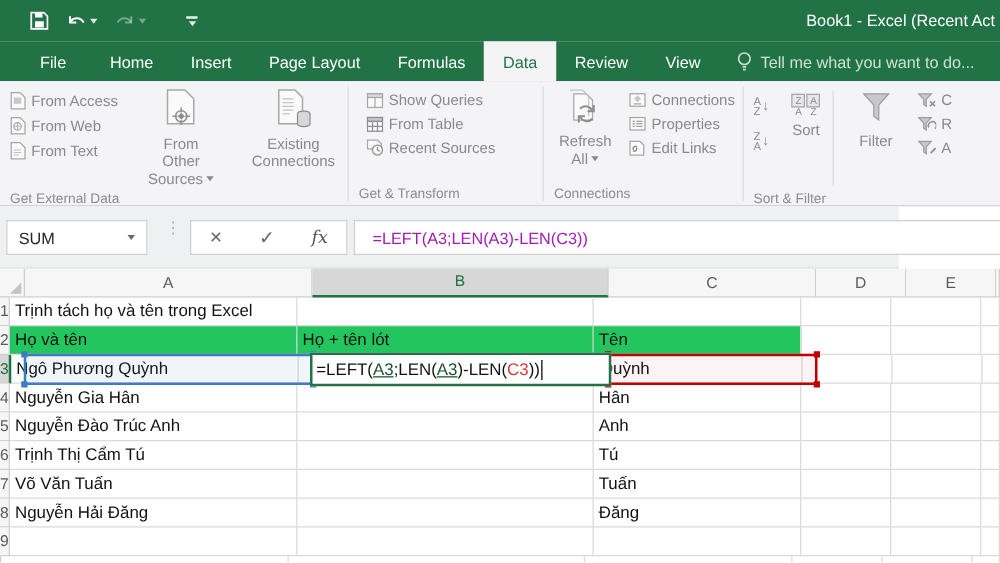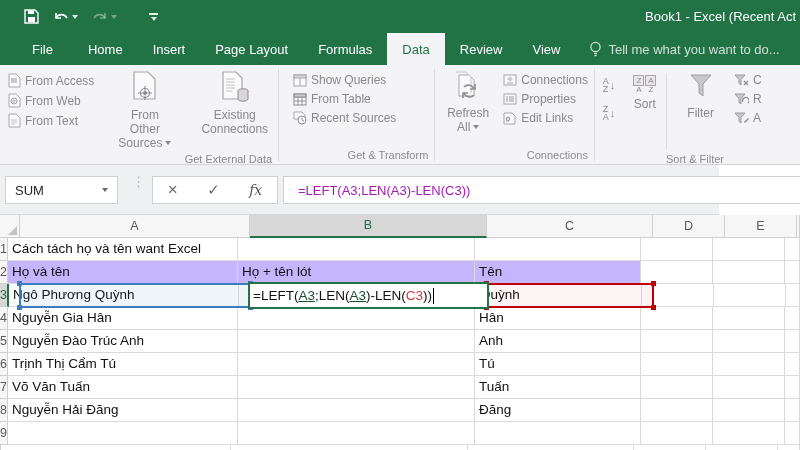--- a/index.html
+++ b/index.html
@@ -20,21 +20,21 @@
   .tabrow { position:absolute; left:0; top:33px; width:800px; height:32px; background:#217346; display:flex; align-items:stretch; }
   .tab { color:#fff; font-size:13px; padding:0 15px; display:flex; align-items:center; cursor:pointer; }
   .tab.file { padding:0 20px; margin-left:12px; }
   .tab.active { background:#f4f3f5; color:#217346; }
   .tellme { display:flex; align-items:center; gap:6px; color:rgba(255,255,255,.78); font-size:13px; padding-left:14px; white-space:nowrap; }
 
   
   .ribbon { position:absolute; left:0; top:65px; width:800px; height:100px; background:#f4f3f5; border-bottom:1px solid #d4d2d4; display:flex; }
   .grp { display:flex; flex-direction:column; padding:4px 6px 1px 8px; }
   .grp-body { display:flex; align-items:flex-start; flex:1; gap:6px; }
-  .grp-cap { text-align:right; font-size:11px; color:#8d8b8d; padding:1px 0 2px; }
+  .grp-cap { text-align:left; font-size:11px; color:#8d8b8d; padding:1px 0 2px; }
   .vsep { width:1px; background:#dddbdd; margin:4px 0 3px; }
   .smallcol { display:flex; flex-direction:column; gap:5px; padding-top:4px; }
   .sbtn { display:flex; align-items:center; gap:4px; font-size:12px; color:#8b898b; white-space:nowrap; cursor:pointer; }
   .bigbtn { display:flex; flex-direction:column; align-items:center; font-size:12px; color:#8b898b; text-align:center; line-height:14px; padding:2px 4px; cursor:pointer; }
   .bigbtn .ic { margin-bottom:3px; }
   .withdd { display:flex; align-items:center; gap:3px; }
   .azbtn { font-size:9px; color:#8b898b; line-height:8px; display:flex; align-items:center; cursor:pointer; letter-spacing:0; }
   .azbtn .arr { font-size:11px; margin-left:1px; }
   .sorticon { display:flex; gap:1px; }
   .sorticon span { display:block; width:11px; height:11px; border:1px solid #a7a5a7; background:#e9e7e9; font-size:8px; line-height:9px; text-align:center; color:#8b898b; }
@@ -54,21 +54,21 @@
   
   .sheet { position:absolute; left:0; top:215px; width:800px; height:235px; background:#fff; }
   .hrow, .grow { display:flex; } .w-a{width:230px;} .w-b{width:237px;} .w-c{width:166px;} .w-d{width:72px;} .w-e{width:72px;} .w-f{flex:1;}
   .ch { height:23px; background:#f6f6f7; border-right:1px solid #cfcfcf; border-bottom:1px solid #cfcfcf; font-size:12.5px; color:#5a5a5a; text-align:center; line-height:22px; cursor:pointer; }
   .ch.sel { background:#d7d7d7; color:#1e6f43; border-bottom:2px solid #217346; line-height:21px; }
   .corner { width:20px; height:23px; background:#f6f6f7; border-right:1px solid #cfcfcf; border-bottom:1px solid #cfcfcf; position:relative; cursor:pointer; }
   .corner .tri { position:absolute; right:2px; bottom:2px; width:0; height:0; border-left:9px solid transparent; border-bottom:9px solid #c3c3c3; }
   .rh { height:23px; background:#f6f6f7; border-right:1px solid #cfcfcf; border-bottom:1px solid #cfcfcf; font-size:12.5px; color:#5a5a5a; text-align:center; line-height:22px; cursor:pointer; }
   .rh.sel { background:#d7d7d7; color:#1e6f43; border-right:2px solid #217346; }
   .cell { height:23px; border-right:1px solid #dadada; border-bottom:1px solid #dadada; font-size:13.5px; color:#111; line-height:22px; padding-left:4px; white-space:nowrap; overflow:visible; cursor:cell; }
-  .cell.yellow { background:#c4b5fd; }
+  .cell.yellow { background:#22c55e; }
   .grow.partial .rh, .grow.partial .cell { height:5px; border-bottom:none; }
 
   
   .ov { position:absolute; pointer-events:none; }
   .ov-a3 { left:19px; top:68px; width:232px; height:25px; border:2px solid #3e7cc2; background:rgba(62,124,194,.08); }
   .ov-c3 { left:486px; top:68px; width:168px; height:25px; border:2px solid #c00000; background:rgba(192,0,0,.045); }
   .hdl { position:absolute; width:5px; height:5px; }
   .ov-a3 .hdl { background:#3e7cc2; }
   .ov-c3 .hdl { background:#c00000; }
   .hdl.tl{left:-4px;top:-4px;} .hdl.tr{right:-4px;top:-4px;} .hdl.bl{left:-4px;bottom:-4px;} .hdl.br{right:-4px;bottom:-4px;}
@@ -359,21 +359,21 @@
     <div class="ch w-a">A</div>
     <div class="ch w-b sel">B</div>
     <div class="ch w-c">C</div>
     <div class="ch w-d">D</div>
     <div class="ch w-e">E</div>
     <div class="ch w-f"></div>
   </div>
 
   <div class="grow">
     <div class="rh">1</div>
-    <div class="cell w-a">Cách tách họ và tên want Excel</div>
+    <div class="cell w-a">Trịnh tách họ và tên trong Excel</div>
     <div class="cell w-b"></div>
     <div class="cell w-c"></div>
     <div class="cell w-d"></div>
     <div class="cell w-e"></div>
     <div class="cell w-f"></div>
   </div>
 
   <div class="grow">
     <div class="rh">2</div>
     <div class="cell w-a yellow">Họ và tên</div>

